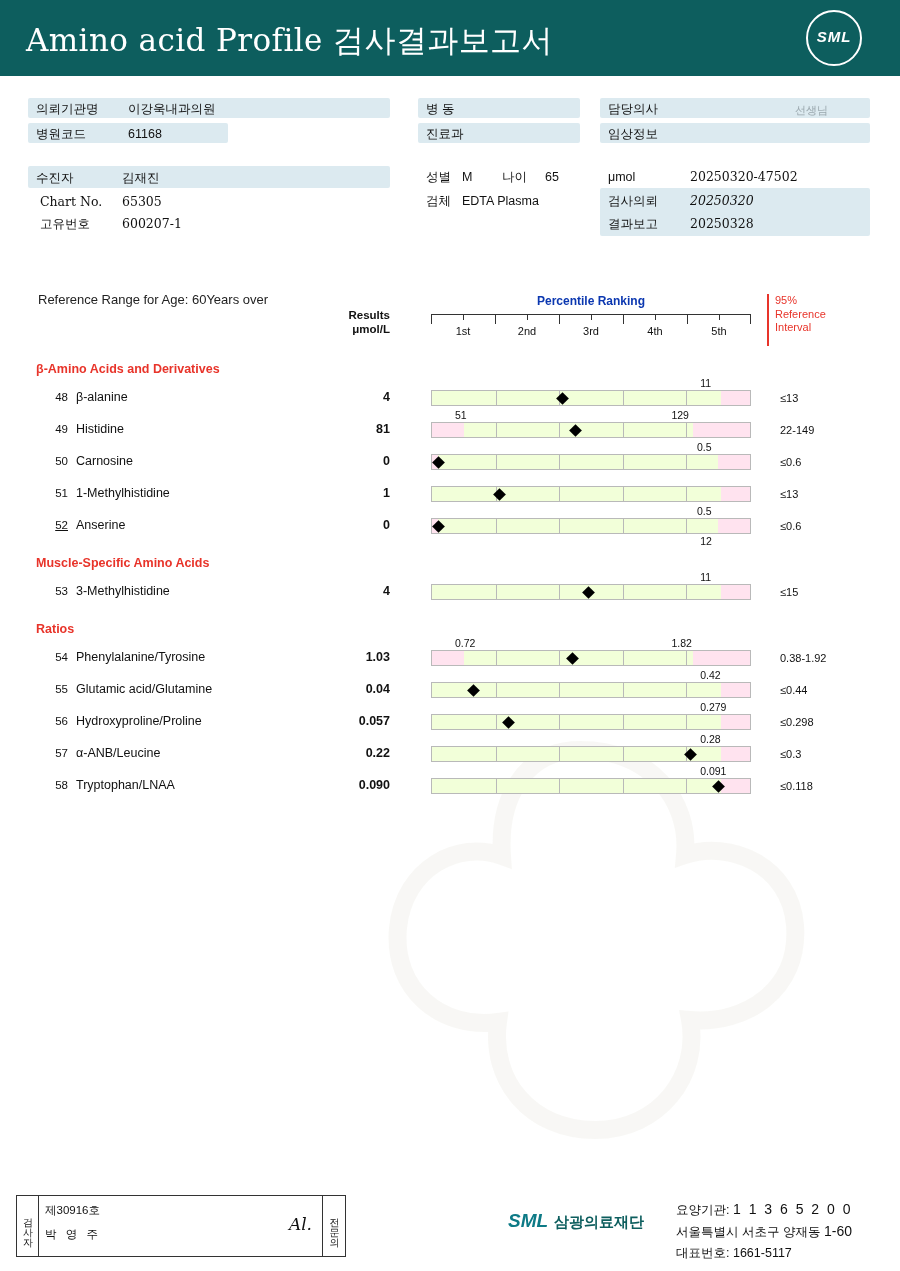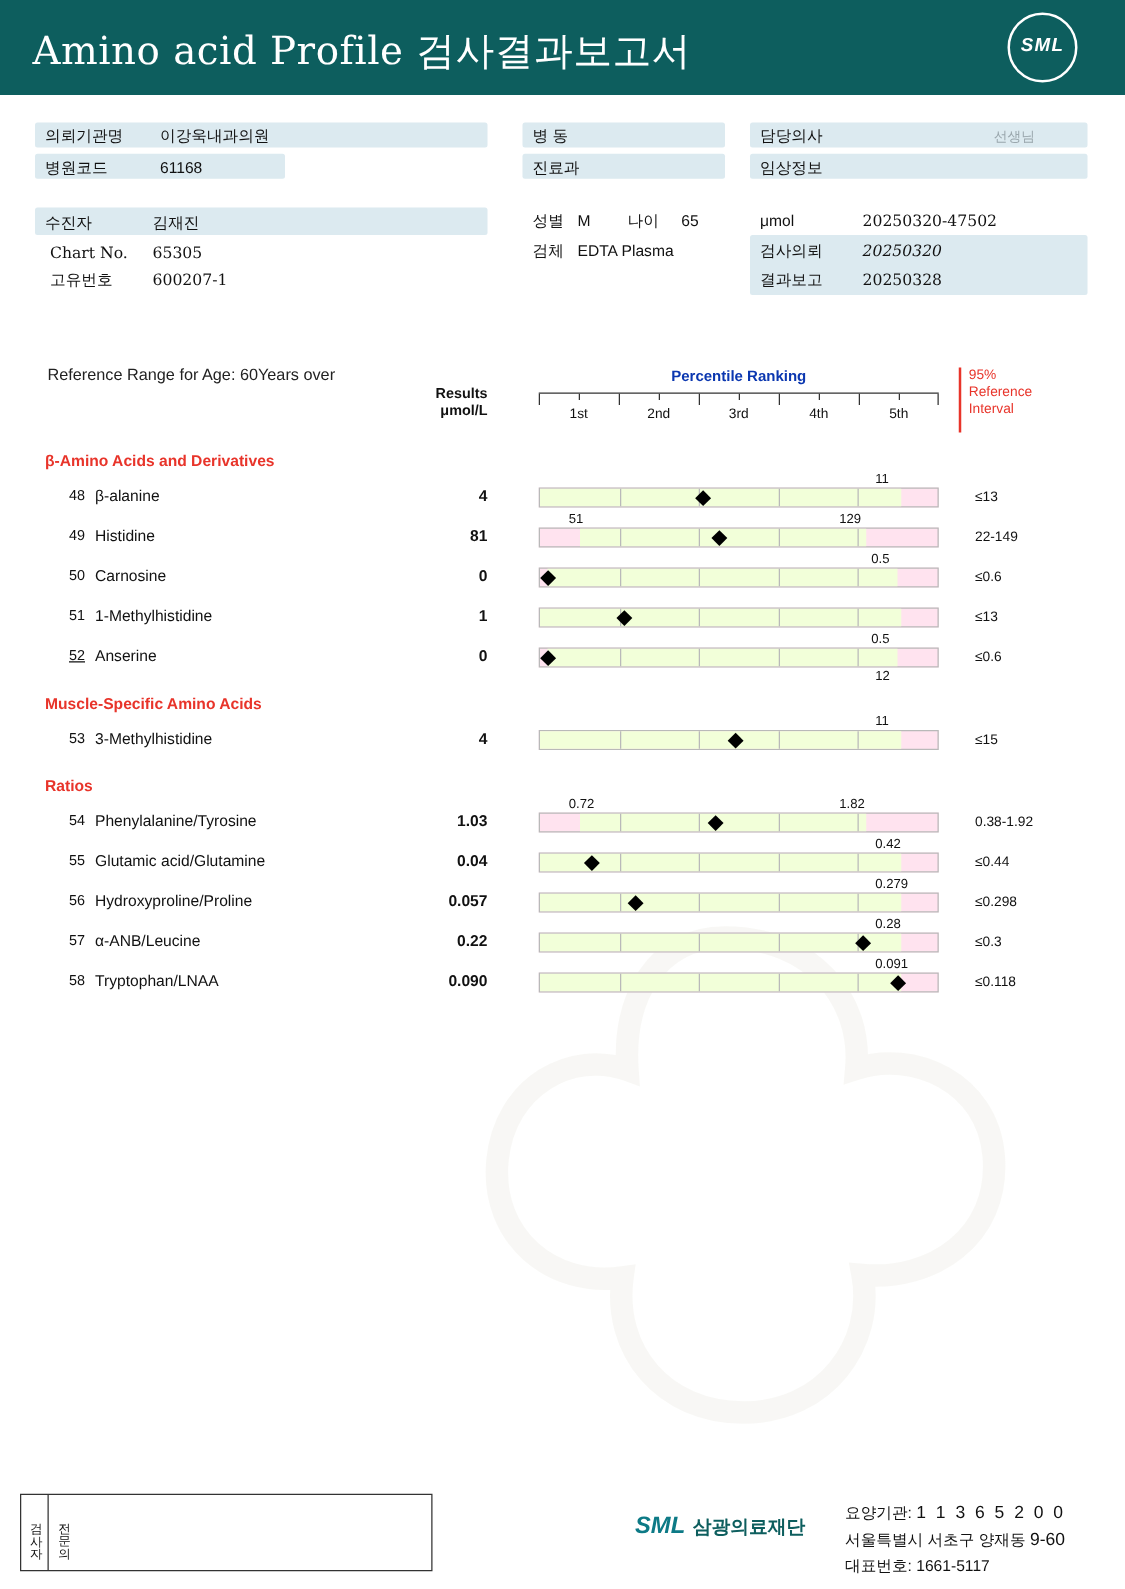--- a/index.html
+++ b/index.html
@@ -535,36 +535,41 @@
       <div class="lim" style="left: 700.2px; top: 495px;">0.091</div>
       <div class="row-ri" style="top: 510px;">≤0.118</div>
     </div>
 </div>
 
 <div class="footer">
   <div class="stampbox">
     <div class="stampcell v-label">
       <span style="writing-mode:vertical-rl;">검사자</span>
     </div>
+    <div class="stampcell name-cell">
+      <span class="nm">제30916호</span>
+      <span class="nm2">박 영 주</span>
+      <span class="sig">Al.</span>
+    </div>
     <div class="stampcell v-label">
       <span style="writing-mode:vertical-rl;">전문의</span>
     </div>
   </div>
 
   <div class="footer-logo">
     <span class="mark">SML</span><span>삼광의료재단</span>
   </div>
 
   <div class="footer-lines">
     <div>
       <span>요양기관:</span>
       <span class="big">1 1 3 6 5 2 0 0</span>
     </div>
     <div>
       <span>서울특별시 서초구 양재동</span>
-      <span class="big2">9-60</span>
+      <span class="big2">1-60</span>
     </div>
     <div>
       <span>대표번호:</span>
       <span>1661-5117</span>
     </div>
   </div>
 </div>
 
 </body></html>

